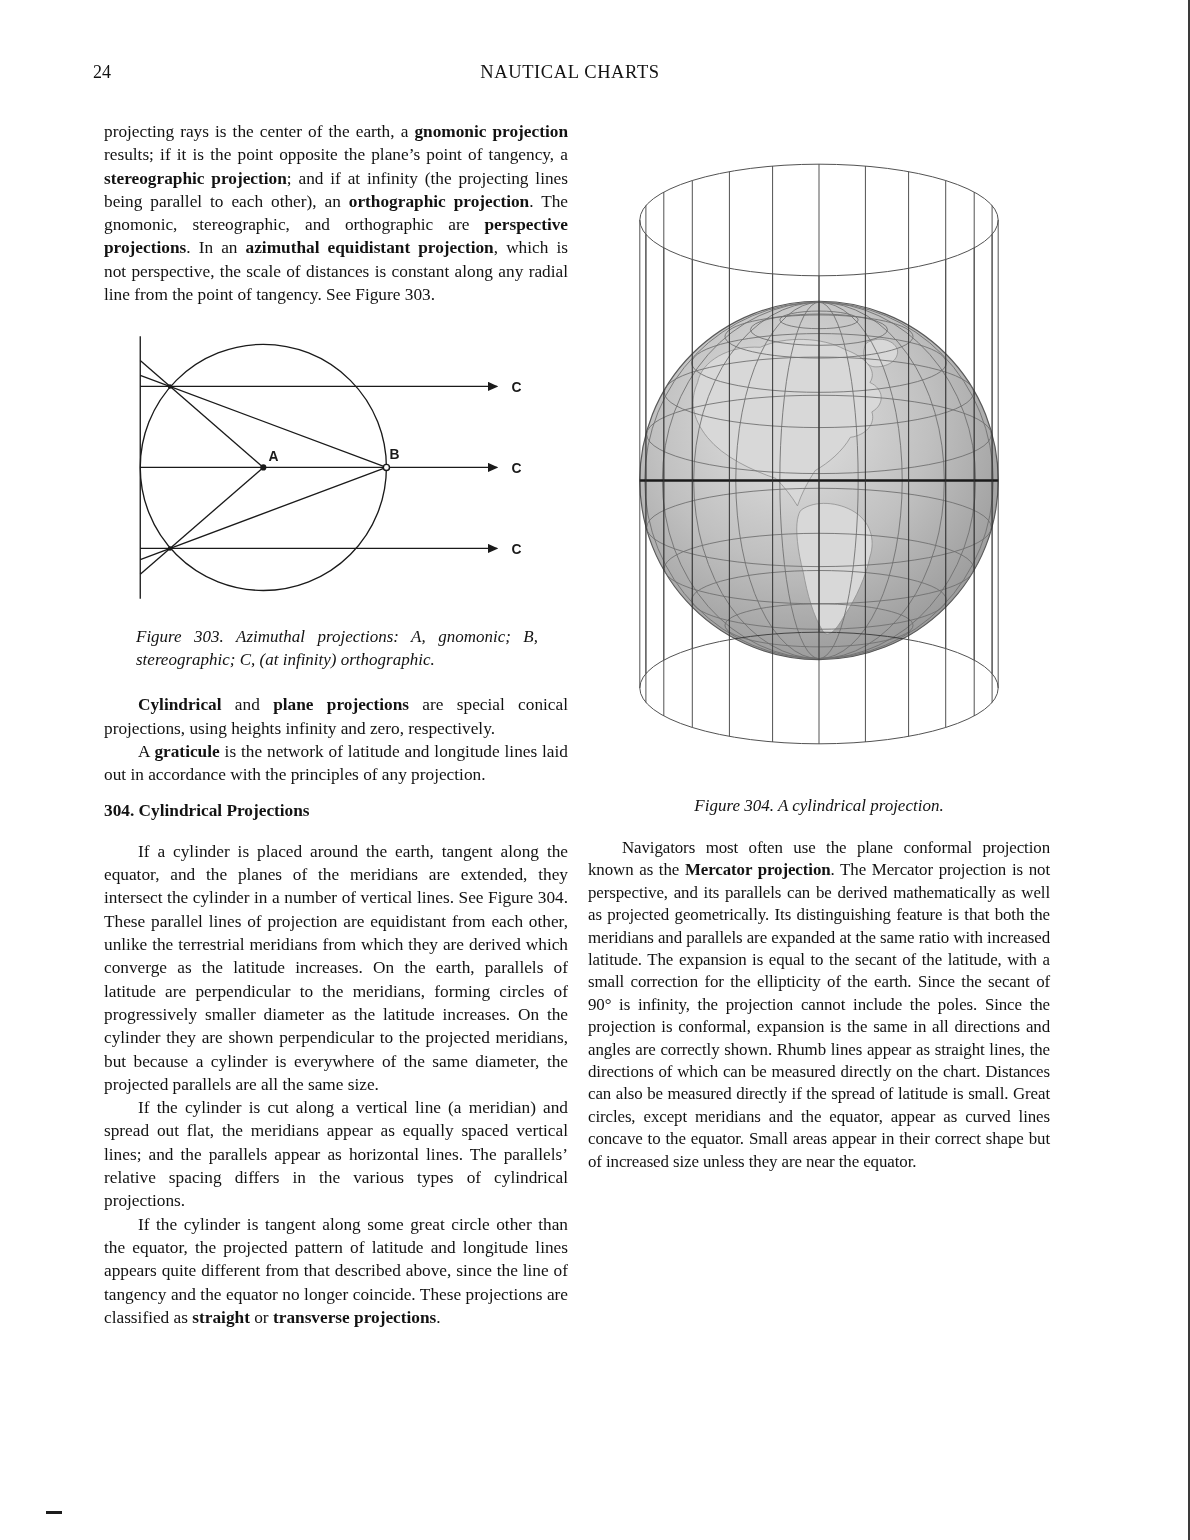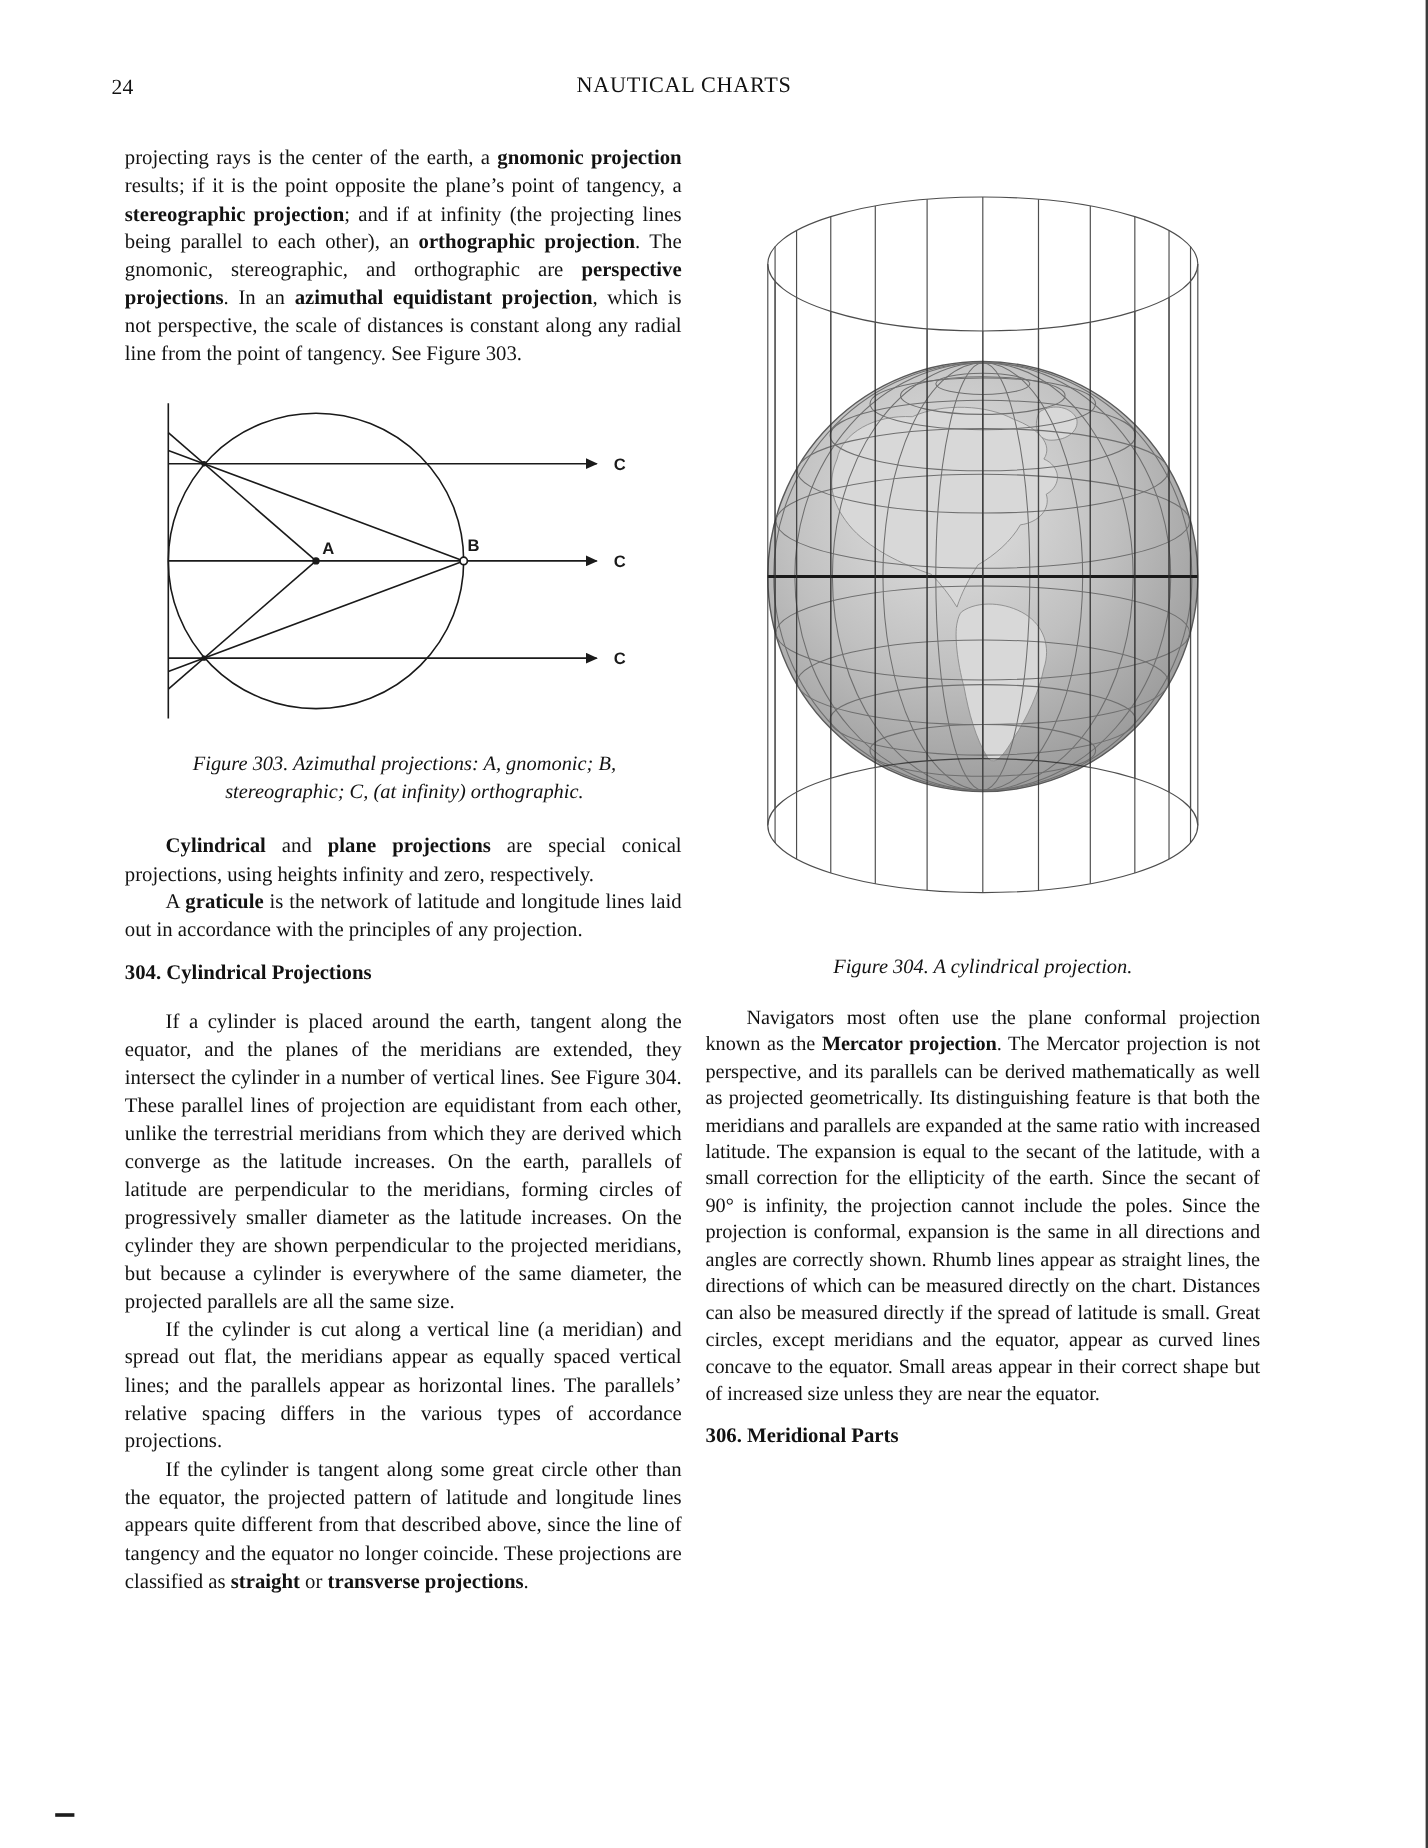--- a/index.html
+++ b/index.html
@@ -28,21 +28,21 @@
   p.tight { font-size:16.9px; line-height:22.4px; letter-spacing:-0.1px; }
   b { font-weight:bold; }
   h3 {
     font-size:17.3px; line-height:23.3px; font-weight:bold; text-align:left;
     margin:12px 0 18px 0;
   }
   figure { margin:0; }
   .fig303 { margin:26px 0 22px 0; padding-left:26px; }
   .fig304 { margin:6px 0 20px 0; text-align:center; }
   .figcap {
-    font-style:italic; text-align:center; font-size:17px; line-height:23px;
+    font-style:italic; font-size:17px; line-height:23px;
   }
   .fig303 .figcap { margin:16px 30px 0 6px; }
   .fig304 .figcap { margin:12px 10px 0 10px; }
   svg { display:block; }
   .fig304 svg { margin:0 auto; }
   .edge-artifact {
     position:absolute; right:0; top:0; width:2px; height:1540px; background:#3a3a3a;
   }
   .corner-artifact {
     position:absolute; left:46px; top:1511px; width:16px; height:3px; background:#1c1c1c;
@@ -92,21 +92,21 @@
       </svg>
       <figcaption class="figcap">Figure 303. Azimuthal projections: A, gnomonic; B, stereographic; C, (at infinity) orthographic.</figcaption>
     </figure>
 
     <p class="indent"><b>Cylindrical</b><span> and </span><b>plane projections</b><span> are special conical projections, using heights infinity and zero, respectively.</span></p>
     <p class="indent"><span>A </span><b>graticule</b><span> is the network of latitude and longitude lines laid out in accordance with the principles of any projection.</span></p>
 
     <h3>304. Cylindrical Projections</h3>
 
     <p class="indent"><span>If a cylinder is placed around the earth, tangent along the equator, and the planes of the meridians are extended, they intersect the cylinder in a number of vertical lines. See Figure 304. These parallel lines of projection are equidistant from each other, unlike the terrestrial meridians from which they are derived which converge as the latitude increases. On the earth, parallels of latitude are perpendicular to the meridians, forming circles of progressively smaller diameter as the latitude increases. On the cylinder they are shown perpendicular to the projected meridians, but because a cylinder is everywhere of the same diameter, the projected parallels are all the same size.</span></p>
-    <p class="indent"><span>If the cylinder is cut along a vertical line (a meridian) and spread out flat, the meridians appear as equally spaced vertical lines; and the parallels appear as horizontal lines. The parallels’ relative spacing differs in the various types of accordance projections.</span></p>
+    <p class="indent"><span>If the cylinder is cut along a vertical line (a meridian) and spread out flat, the meridians appear as equally spaced vertical lines; and the parallels appear as horizontal lines. The parallels’ relative spacing differs in the various types of cylindrical projections.</span></p>
     <p class="indent"><span>If the cylinder is tangent along some great circle other than the equator, the projected pattern of latitude and longitude lines appears quite different from that described above, since the line of tangency and the equator no longer coincide. These projections are classified as </span><b>straight</b><span> or </span><b>transverse projections</b><span>.</span></p>
   </div>
 
   <div class="col col-right">
 
     <figure class="fig304">
       <svg viewBox="0 0 440 670" width="432" height="656" xmlns="http://www.w3.org/2000/svg" aria-hidden="true">
         <defs>
           <radialGradient id="sph" cx="42%" cy="33%" r="78%">
             <stop offset="0%" stop-color="#e3e3e3"></stop>
@@ -179,20 +179,19 @@
           <line x1="128.5" y1="46.6" x2="128.5" y2="524.6"></line>
           <line x1="172.6" y1="40.9" x2="172.6" y2="518.9"></line>
         </g>
       </svg>
       <figcaption class="figcap">Figure 304. A cylindrical projection.</figcaption>
     </figure>
 
 
     <p class="indent tight"><span>Navigators most often use the plane conformal projection known as the </span><b>Mercator projection</b><span>. The Mercator projection is not perspective, and its parallels can be derived mathematically as well as projected geometrically. Its distinguishing feature is that both the meridians and parallels are expanded at the same ratio with increased latitude. The expansion is equal to the secant of the latitude, with a small correction for the ellipticity of the earth. Since the secant of 90° is infinity, the projection cannot include the poles. Since the projection is conformal, expansion is the same in all directions and angles are correctly shown. Rhumb lines appear as straight lines, the directions of which can be measured directly on the chart. Distances can also be measured directly if the spread of latitude is small. Great circles, except meridians and the equator, appear as curved lines concave to the equator. Small areas appear in their correct shape but of increased size unless they are near the equator.</span></p>
 
-    <h3>306. Meridional Parts</h3>
 
   </div>
 
   <div class="edge-artifact"></div>
   <div class="corner-artifact"></div>
 
 </div>
 
 </body></html>

